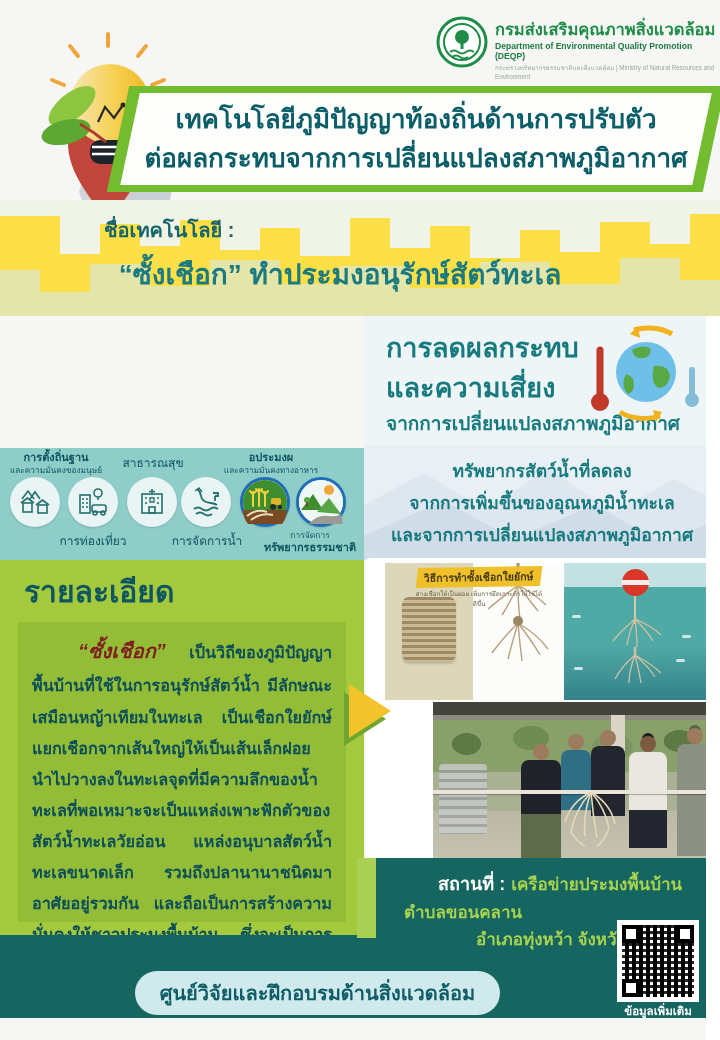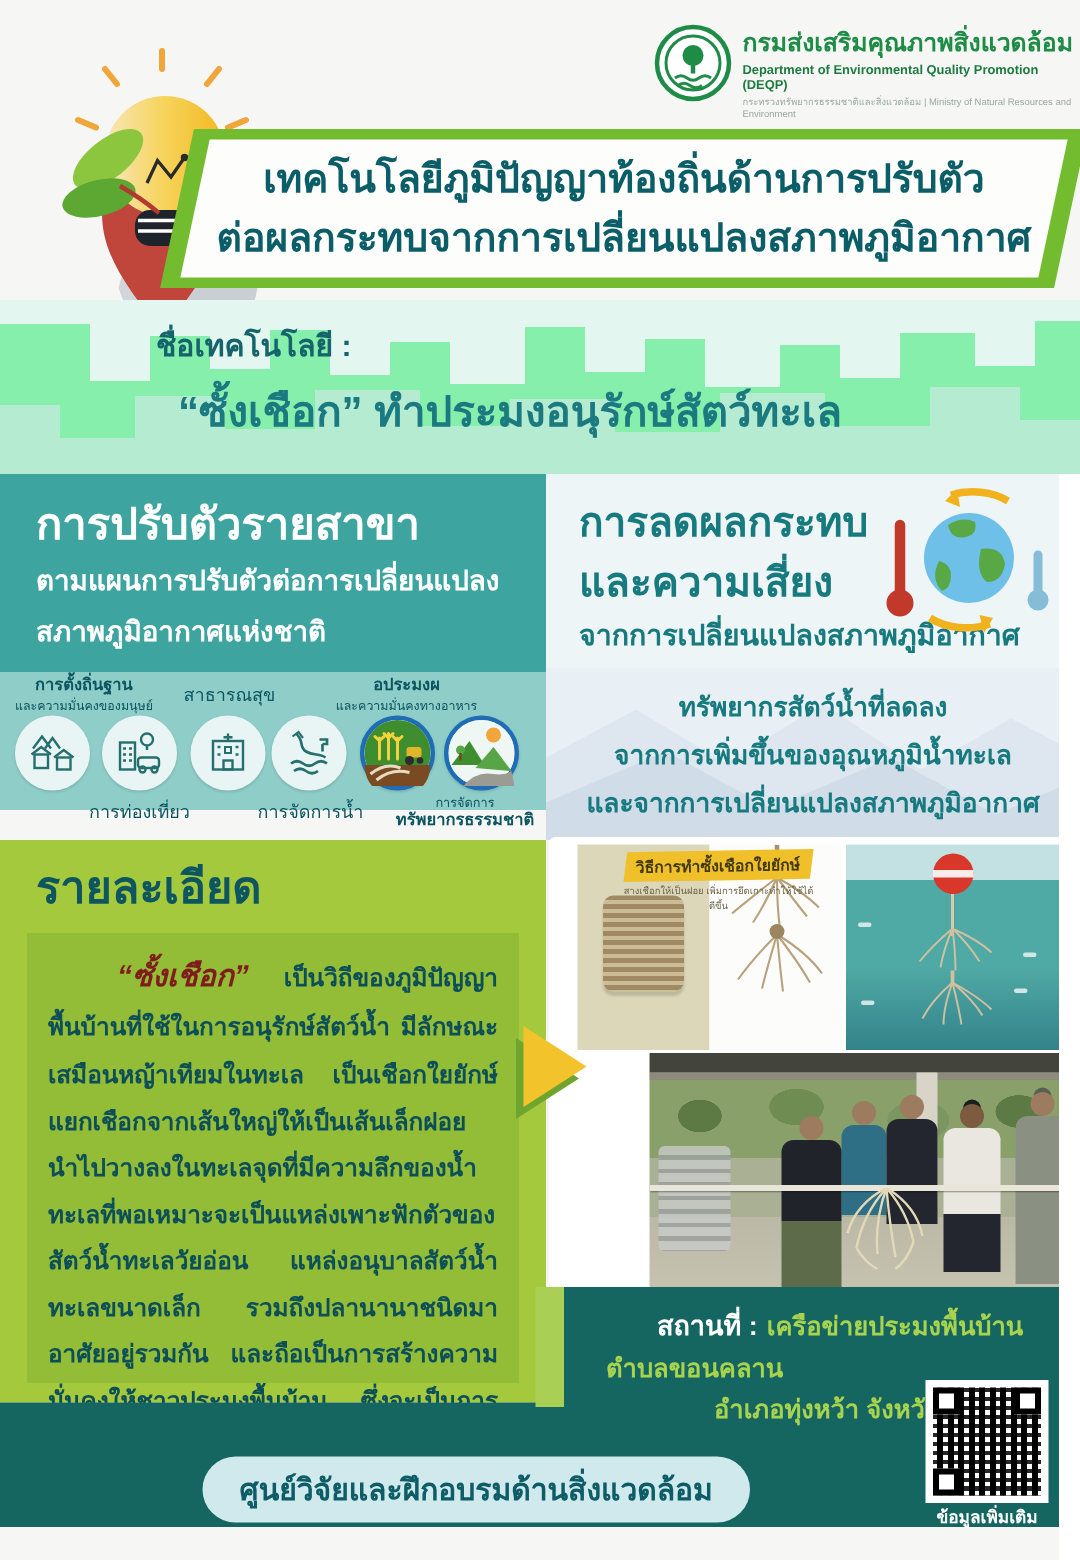--- a/index.html
+++ b/index.html
@@ -18,32 +18,32 @@
 
   .bulb-wrap { position:absolute; left:28px; top:28px; }
 
   .banner { position:absolute; left:118px; top:86px; width:596px; height:106px; }
   .banner-green { position:absolute; inset:0; background:#74bc2f; transform:skewX(-12deg); }
   .banner-white { position:absolute; inset:7px 12px; background:#fdfdfc; transform:skewX(-12deg); }
   .banner-text { position:absolute; inset:0; display:flex; flex-direction:column; justify-content:center; align-items:center; gap:4px; }
   .banner-text div { font-size:26px; font-weight:bold; color:#0b5e68; line-height:1.35; white-space:nowrap; }
 
   
-  .tech-band { position:absolute; left:0; top:200px; width:720px; height:116px; background:#86efac; overflow:hidden; }
+  .tech-band { position:absolute; left:0; top:200px; width:720px; height:116px; background:#fde047; overflow:hidden; }
   .tech-band svg { position:absolute; left:0; top:0; }
   .tech-label { position:absolute; left:104px; top:14px; font-size:20px; font-weight:bold; color:#15646c; }
   .tech-value { position:absolute; left:40px; top:52px; width:600px; text-align:center; font-size:28px; font-weight:bold; color:#1a7a80; }
 
   
   .adapt-head { position:absolute; left:0; top:316px; width:364px; height:132px; background:#3ea49f; color:#fff; }
   .adapt-title { position:absolute; left:24px; top:10px; font-size:29px; font-weight:bold; }
   .adapt-sub1 { position:absolute; left:24px; top:56px; font-size:18.5px; font-weight:bold; }
   .adapt-sub2 { position:absolute; left:24px; top:90px; font-size:18.5px; font-weight:bold; }
 
-  .icon-band { position:absolute; left:0; top:448px; width:364px; height:92px; background:#8fcdc9; }
+  .icon-band { position:absolute; left:0; top:448px; width:364px; height:112px; background:#8fcdc9; }
   .sector-circle { position:absolute; top:29px; width:50px; height:50px; border-radius:50%; background:#e8f5f4;
                    display:flex; align-items:center; justify-content:center; box-shadow:0 1px 2px rgba(0,0,0,.15); }
   .sector-circle.hl { border:3px solid #1f6db5; }
   .sec-label { position:absolute; color:#0b5560; text-align:center; line-height:1.25; }
   .sec-label .b { font-weight:bold; }
 
   
   .impact-head { position:absolute; left:364px; top:316px; width:356px; height:129px; background:#edf5f7; }
   .impact-t1 { position:absolute; left:22px; top:10px; font-size:27px; font-weight:bold; color:#177a7e; }
   .impact-t2 { position:absolute; left:22px; top:50px; font-size:27px; font-weight:bold; color:#177a7e; }
@@ -195,25 +195,20 @@
 
   <div class="tech-band">
     <svg width="720" height="116" viewBox="0 0 720 116">
       <path d="M0,0 H720 V14 H690 V44 H650 V22 H600 V52 H560 V30 H520 V58 H470 V26 H430 V48 H390 V18 H350 V56 H300 V28 H260 V50 H220 V20 H180 V46 H140 V24 H100 V54 H60 V16 H0 Z" fill="#eef6f7" opacity="0.9"></path>
       <path d="M0,116 V70 H40 V92 H90 V64 H150 V86 H210 V60 H280 V84 H340 V66 H410 V88 H480 V62 H550 V84 H620 V58 H680 V80 H720 V116 Z" fill="#d3e7ea" opacity="0.6"></path>
     </svg>
     <div class="tech-label">ชื่อเทคโนโลยี :</div>
     <div class="tech-value">“ซั้งเชือก” ทำประมงอนุรักษ์สัตว์ทะเล</div>
   </div>
 
-  <div class="adapt-head">
-    <div class="adapt-title">การปรับตัวรายสาขา</div>
-    <div class="adapt-sub1">ตามแผนการปรับตัวต่อการเปลี่ยนแปลง</div>
-    <div class="adapt-sub2">สภาพภูมิอากาศแห่งชาติ</div>
-  </div>
 
   <div class="icon-band">
 
     <div class="sec-label" style="left:0; top:3px; width:112px;">
       <div class="b" style="font-size:11px;">การตั้งถิ่นฐาน</div>
       <div style="font-size:8.3px;">และความมั่นคงของมนุษย์</div>
     </div>
     <div class="sec-label b" style="left:38px; top:86px; width:110px; font-size:12px;">การท่องเที่ยว</div>
     <div class="sec-label b" style="left:98px; top:8px; width:110px; font-size:12px;">สาธารณสุข</div>
     <div class="sec-label b" style="left:152px; top:86px; width:110px; font-size:12px;">การจัดการน้ำ</div>

